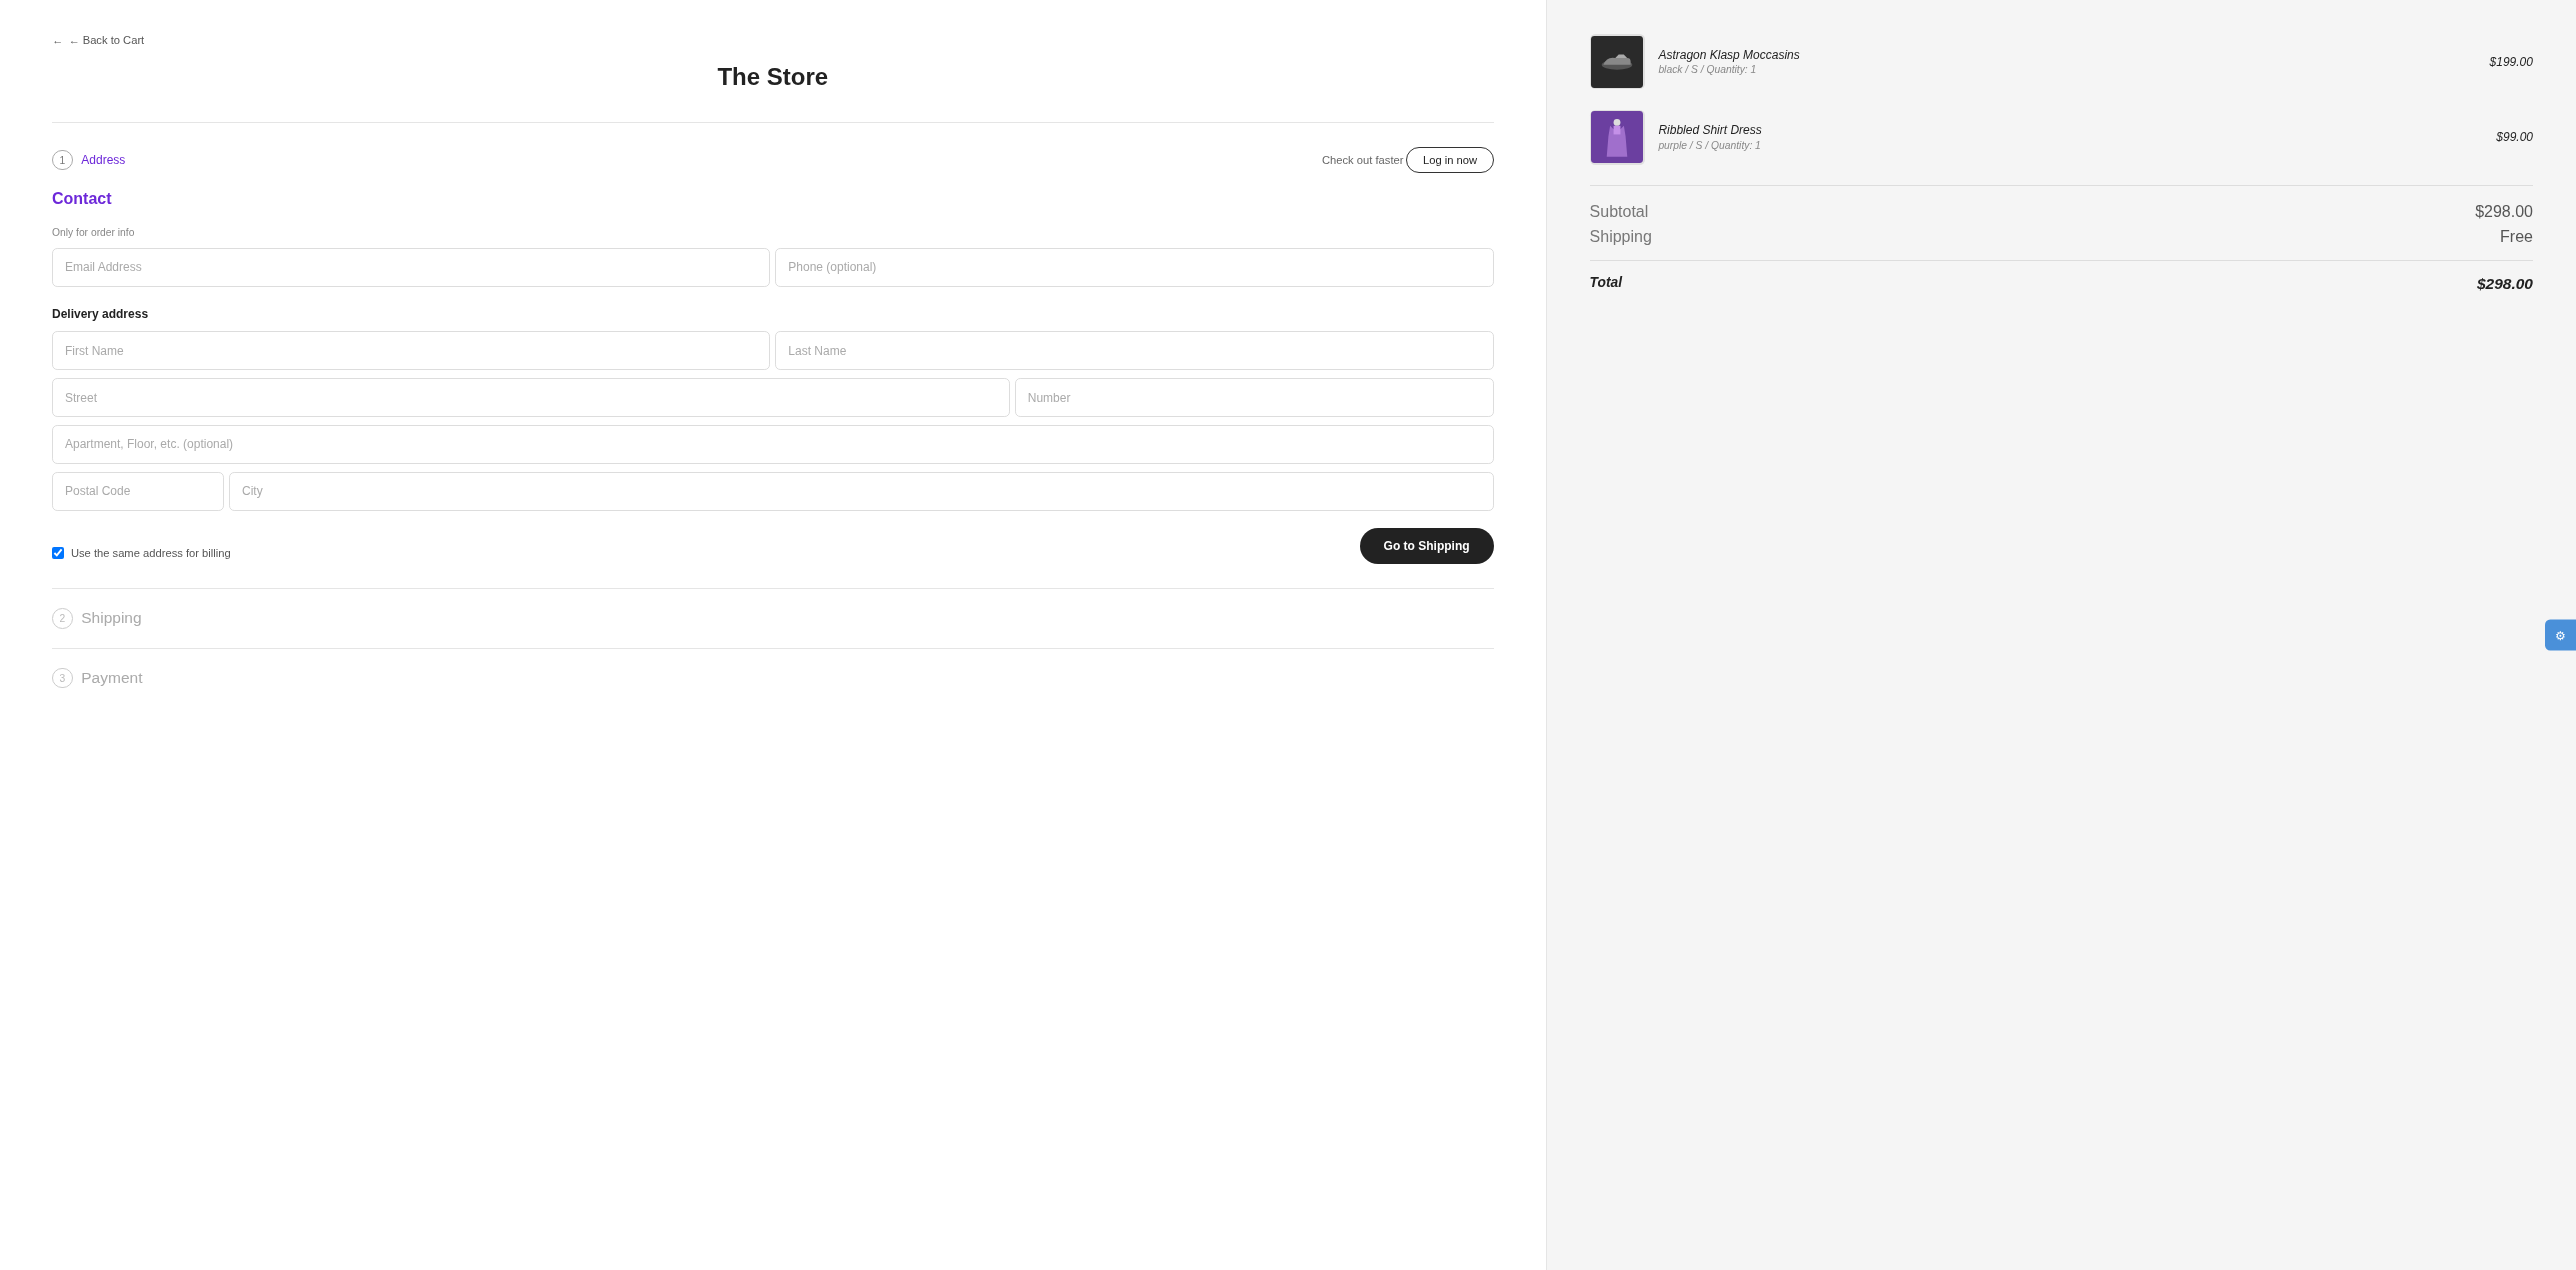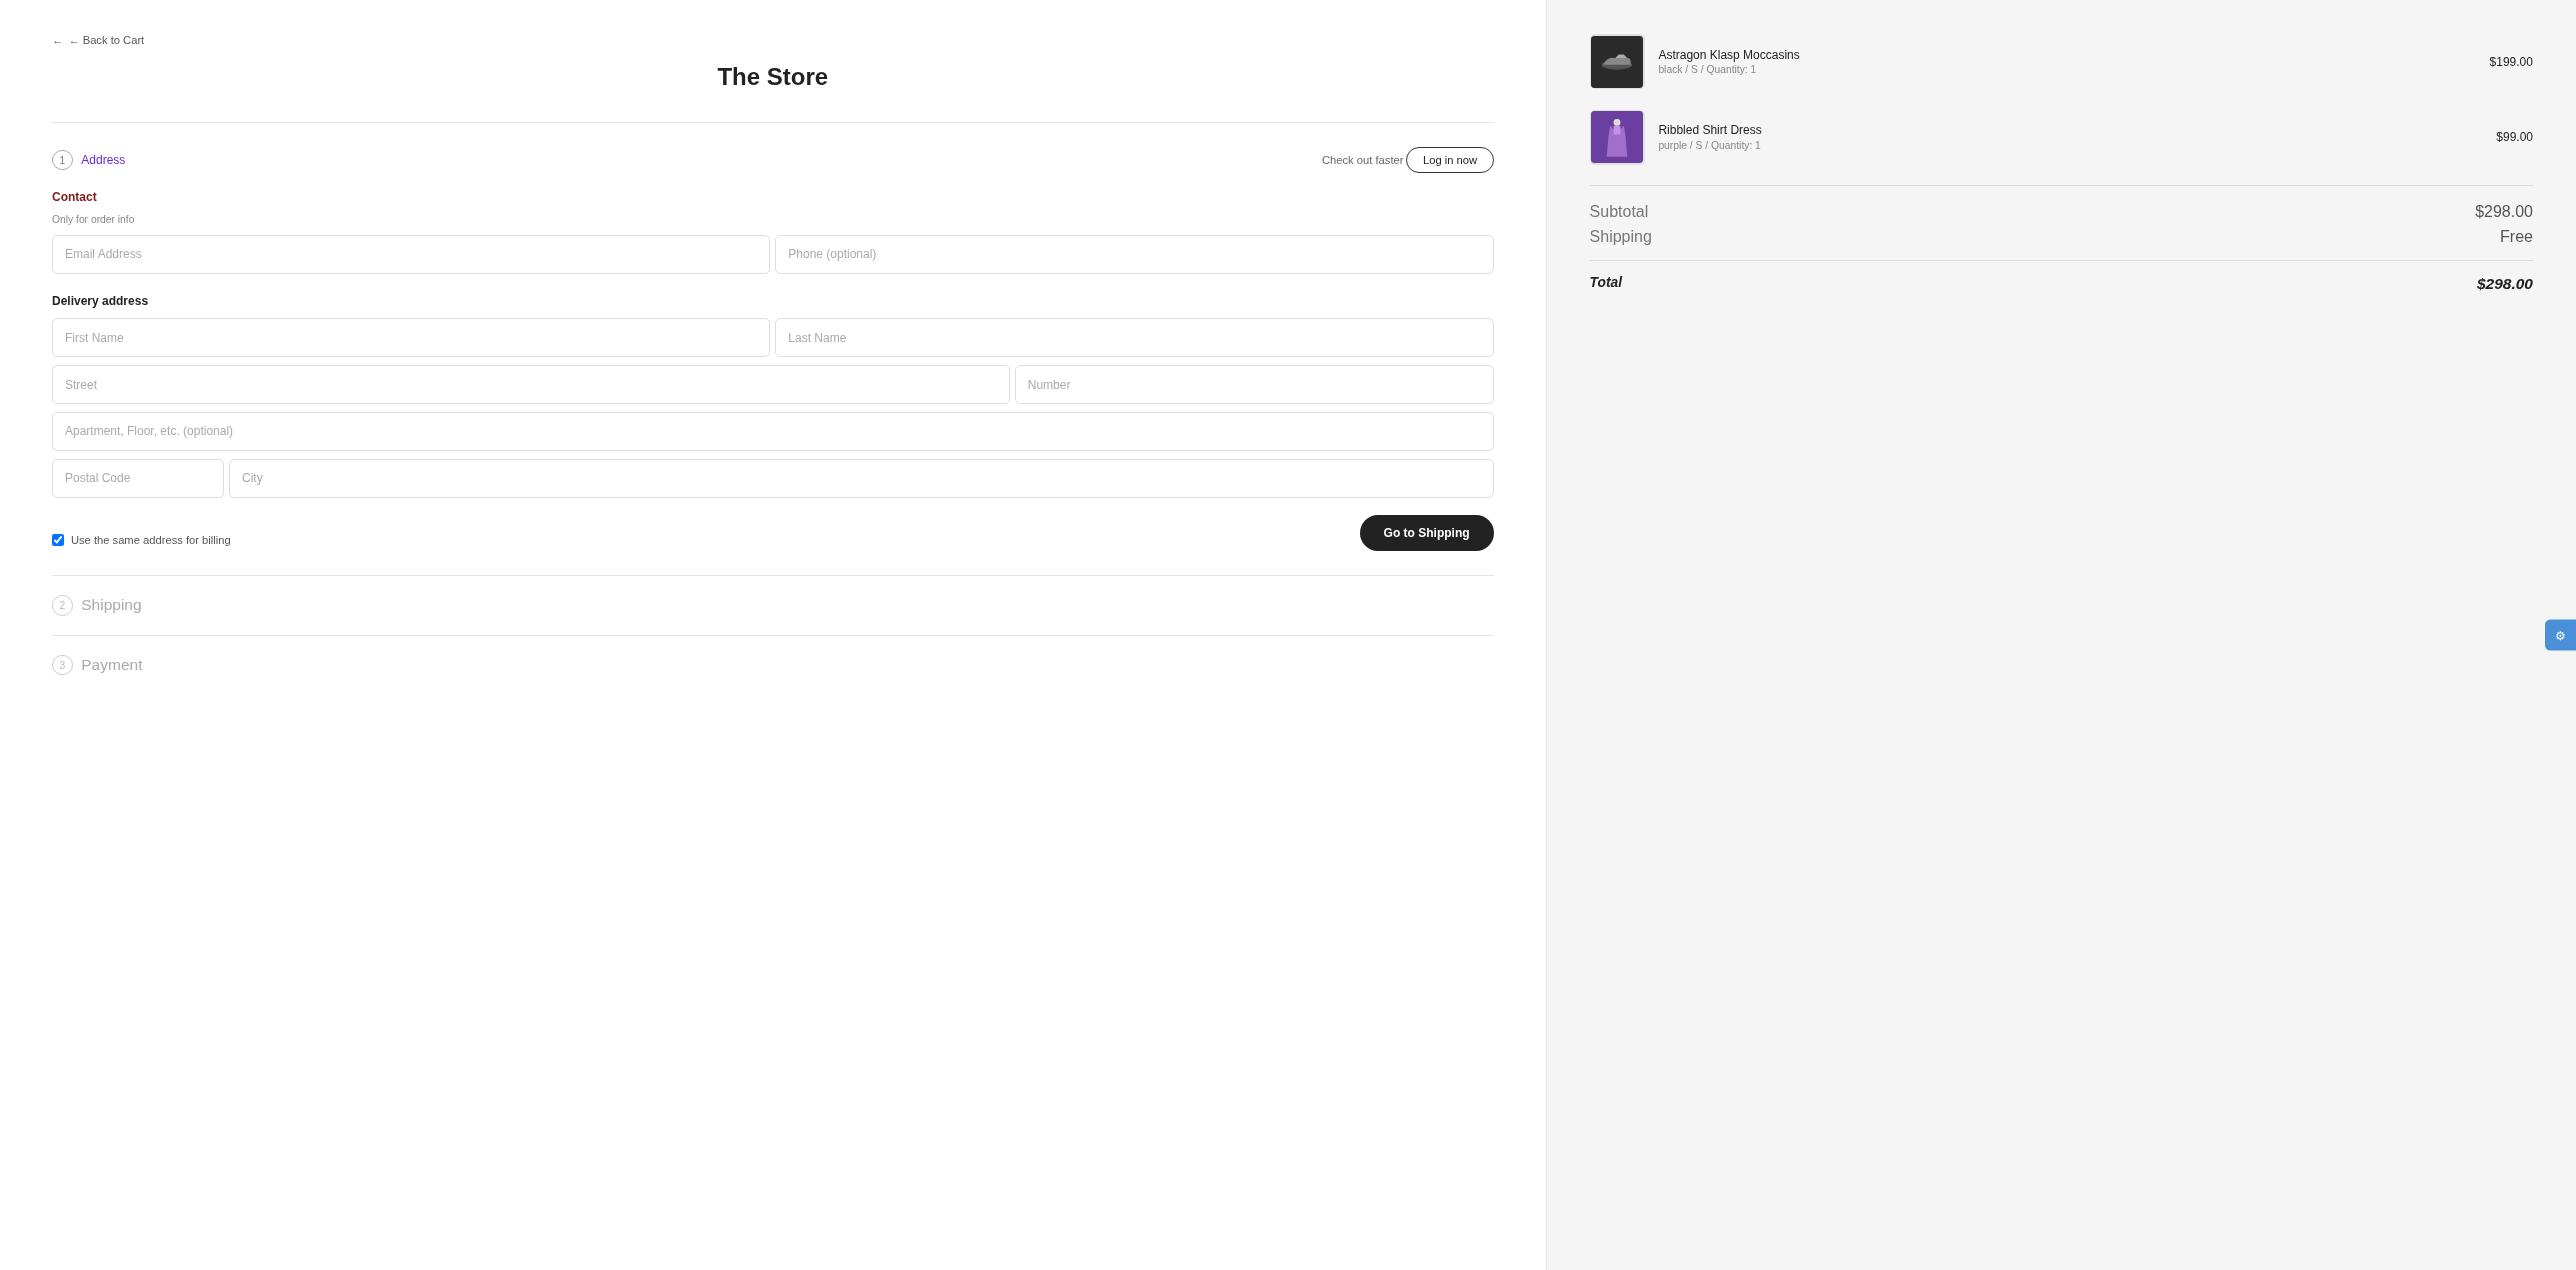--- a/index.html
+++ b/index.html
@@ -85,24 +85,24 @@
       background: transparent;
       border-radius: 17px;
       padding: 6px 15.5px;
       font-size: 11.2px;
       cursor: pointer;
       color: #222;
     }
 
     
     .subsection-label {
-      font-size: 12px;
+      font-size: 16px;
       font-weight: 600;
-      color: #7f1d1d;
-      margin-bottom: 10px;
+      color: #6d28d9;
+      margin-bottom: 19px;
     }
     .subsection-sublabel {
       font-size: 10.3px;
       color: #888;
       margin-bottom: 10.3px;
     }
 
     
     .form-row {
       display: flex;
@@ -197,20 +197,21 @@
       background: #f5f5f5;
       padding: 34px 43px;
       border-left: 0.9px solid #e5e5e5;
     }
 
     .order-item {
       display: flex;
       align-items: center;
       gap: 13.8px;
       margin-bottom: 20.7px;
+      font-style: italic;
     }
     .item-image {
       width: 55px;
       height: 55px;
       border-radius: 5.2px;
       background: #e0e0e0;
       overflow: hidden;
       flex-shrink: 0;
       display: flex;
       align-items: center;

